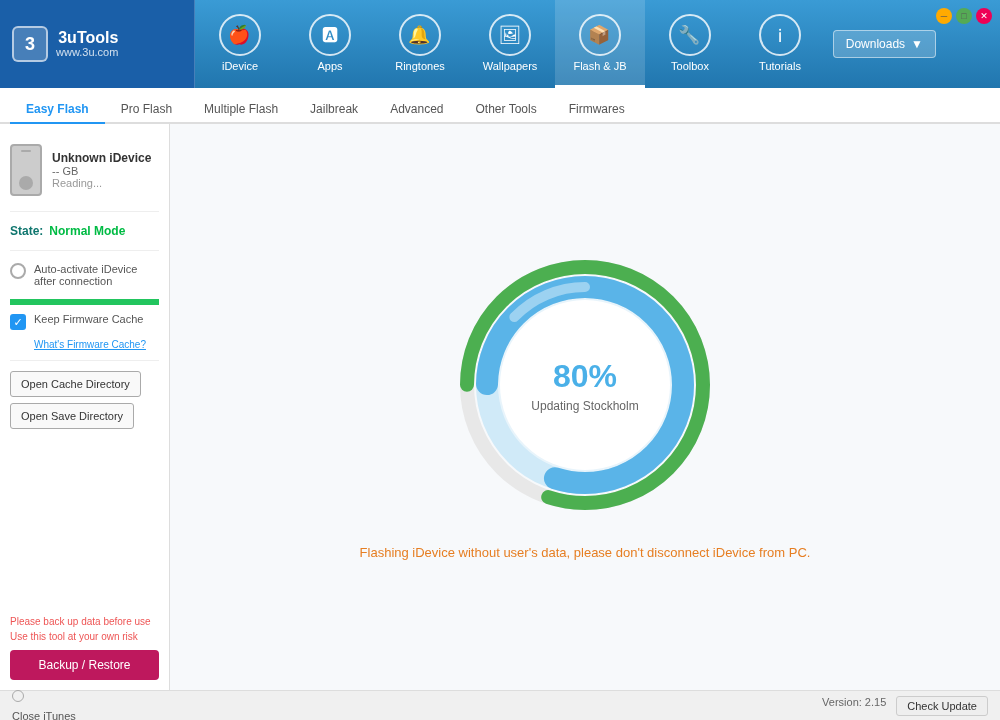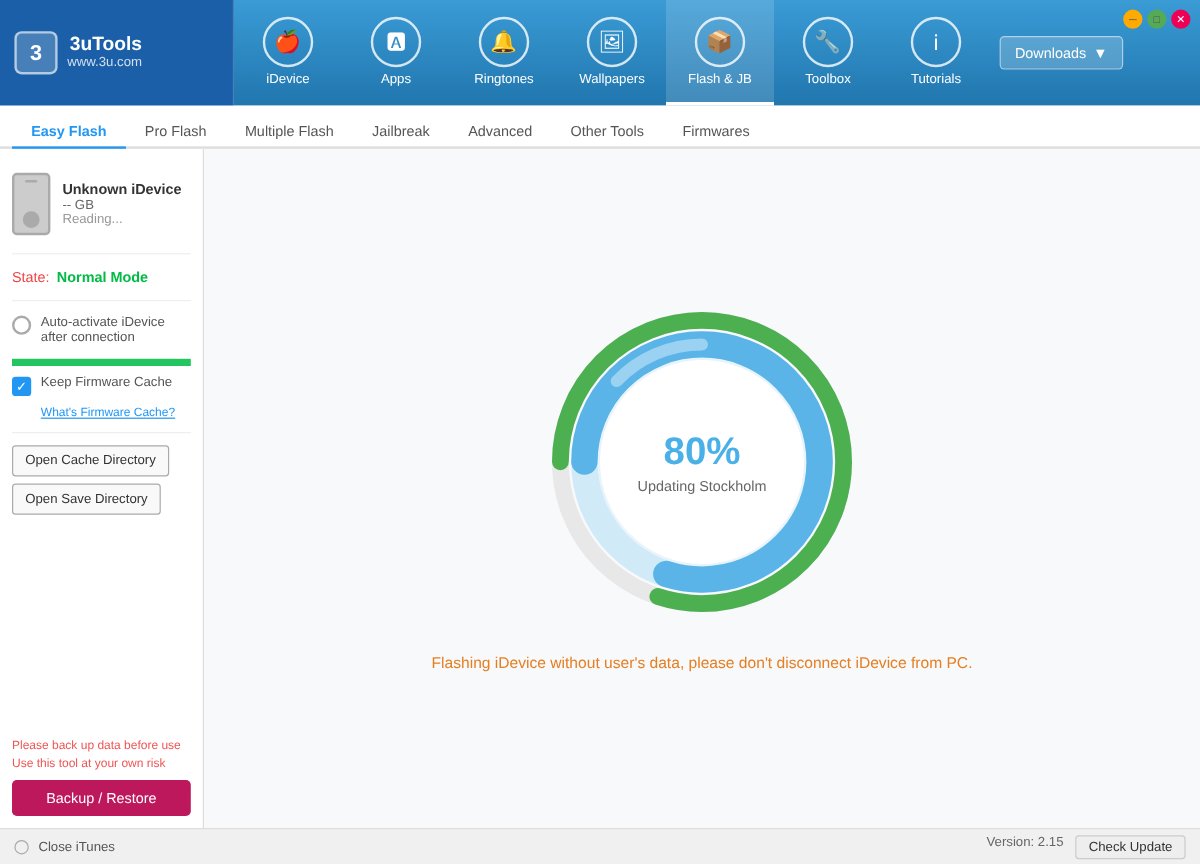--- a/index.html
+++ b/index.html
@@ -107,21 +107,21 @@
     .device-text { flex: 1; }
     .device-name { font-size: 12px; font-weight: bold; color: #333; }
     .device-gb { font-size: 11px; color: #666; }
     .device-status { font-size: 11px; color: #999; }
 
     .state-row {
       display: flex; align-items: center; gap: 6px;
       padding: 12px 0;
       border-bottom: 1px solid #eee;
     }
-    .state-label { font-size: 12px; color: #ef4444; }
+    .state-label { font-size: 12px; color: #0f766e; font-weight: bold; }
     .state-value { font-size: 12px; color: #00bb44; font-weight: bold; }
 
     .option-row {
       display: flex; gap: 8px;
       padding: 12px 0;
       border-bottom: 6px solid #22c55e;
     }
     .radio-circle {
       width: 16px; height: 16px;
       border-radius: 50%;
@@ -237,21 +237,21 @@
     
     .status-bar {
       height: 30px;
       background: #f0f0f0;
       border-top: 1px solid #ddd;
       display: flex;
       align-items: center;
       justify-content: space-between;
       padding: 0 12px;
     }
-    .status-left { display: flex; align-items: flex-start; gap: 8px; font-size: 11px; color: #555; }
+    .status-left { display: flex; align-items: flex-start; gap: 8px; font-size: 11px; color: #555; flex-direction: column; }
     .status-circle { width: 12px; height: 12px; border-radius: 50%; border: 1px solid #aaa; }
     .status-right { display: flex; gap: 10px; }
     .version-text { font-size: 11px; color: #666; }
     .check-update-btn {
       background: #eee;
       border: 1px solid #ccc;
       padding: 3px 10px;
       font-size: 11px;
       cursor: pointer;
       border-radius: 3px;

